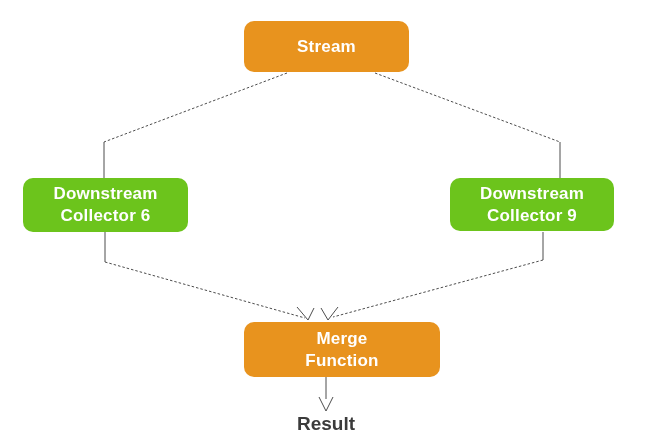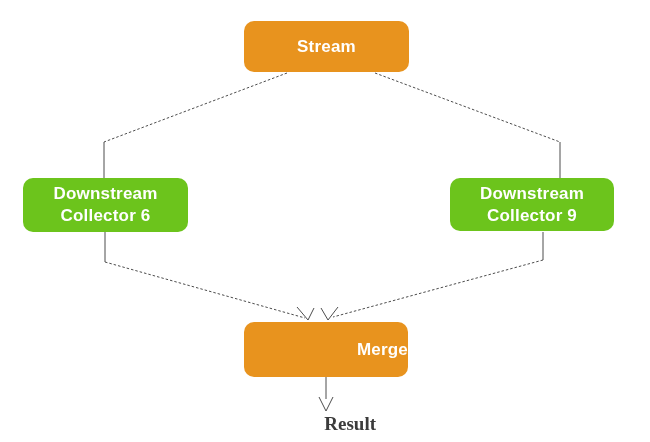--- a/index.html
+++ b/index.html
@@ -41,32 +41,31 @@
     color: #ffffff;
     font-weight: bold;
     font-size: 17px;
     line-height: 22px;
     text-align: center;
     letter-spacing: 0.2px;
   }
   .node-stream   { left: 244px; top: 21px;  width: 165px; height: 51px; }
   .node-c1       { left: 23px;  top: 178px; width: 165px; height: 54px; }
   .node-c2       { left: 450px; top: 178px; width: 164px; height: 53px; }
-  .node-merge    { left: 244px; top: 322px; width: 164px; height: 55px; align-items: flex-end; }
+  .node-merge    { left: 244px; top: 322px; width: 196px; height: 55px; }
   .result-label {
     position: absolute;
     left: 276px;
     top: 413px;
     width: 100px;
-    text-align: right;
+    text-align: center;
     font-weight: bold;
     font-size: 19px;
     line-height: 21px;
     color: #3b3b3b;
-    font-family: Liberation Serif, serif;
   }
 </style>
 </head>
 <body>
 
 <div class="canvas">
 
   <svg class="connector-layer" viewBox="0 0 650 442" aria-hidden="true">
 
     <path class="edge dashed" d="M287,73 L104,142"></path>
@@ -96,17 +95,18 @@
     <span>Collector 6</span>
   </div>
 
   <div class="node node-c2" style="background-color: rgb(108, 196, 28);">
     <span>Downstream</span>
     <span>Collector 9</span>
   </div>
 
   <div class="node node-merge" style="background-color: rgb(232, 147, 30);">
     <span>Merge</span>
+    <span>Function</span>
   </div>
 
   <div class="result-label">Result</div>
 
 </div>
 
 </body></html>

